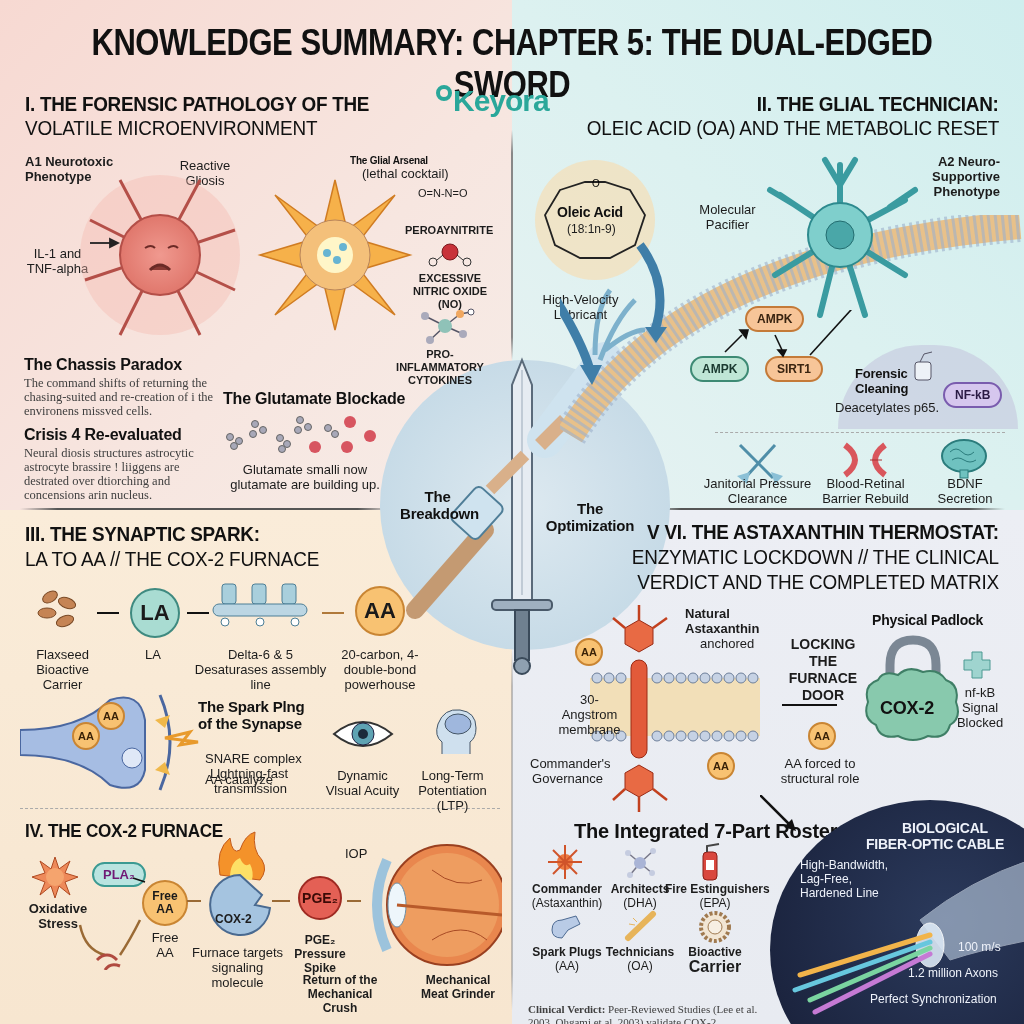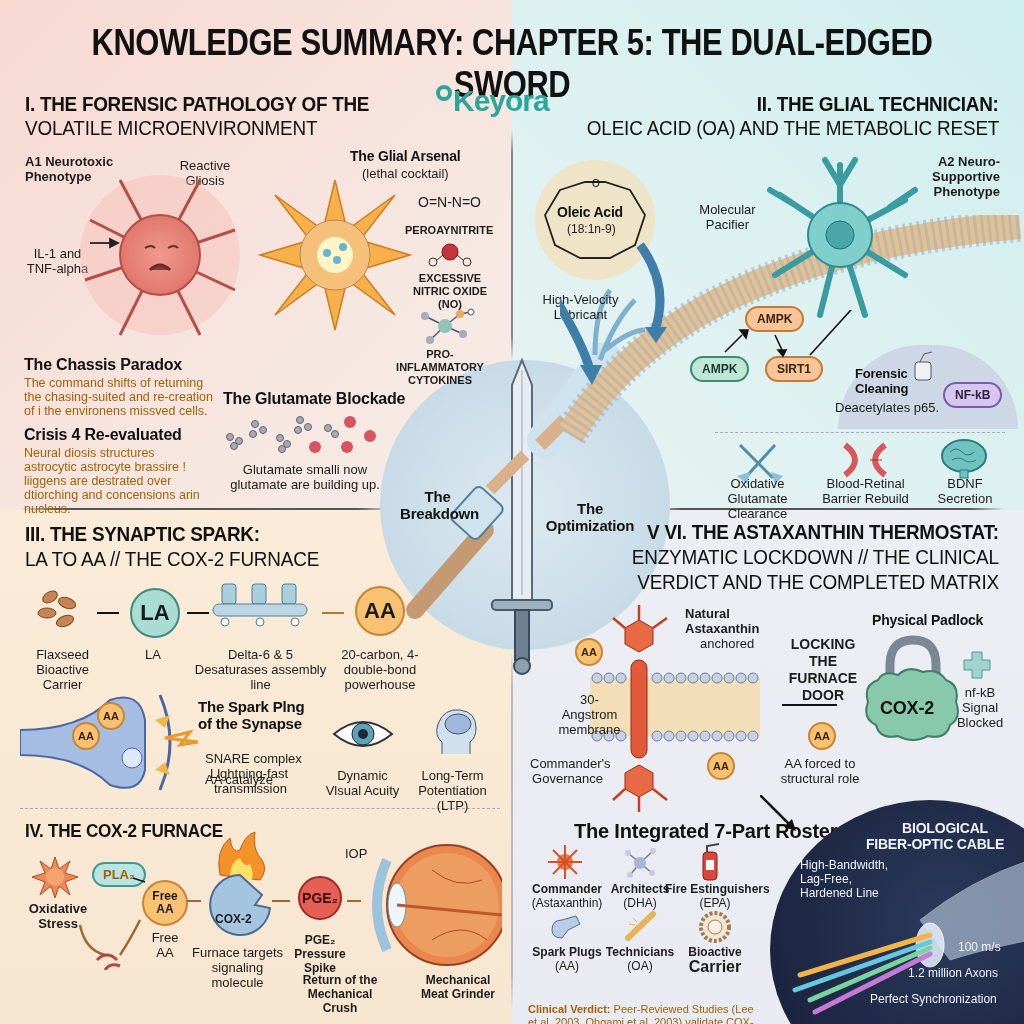--- a/index.html
+++ b/index.html
@@ -23,30 +23,30 @@
     font-size: 36px; letter-spacing: -0.5px; transform: scaleX(0.86);
     transform-origin: center; color: #111;
   }
   .sec-h1 { font-weight: 700; font-size: 21px; letter-spacing: -0.3px; color: #111; transform: scaleX(0.9); transform-origin: left; white-space: nowrap; }
   .sec-h2 { font-weight: 400; font-size: 21px; letter-spacing: -0.2px; color: #111; transform: scaleX(0.9); transform-origin: left; white-space: nowrap; }
   .right-align { text-align: right; transform-origin: right !important; }
   .lbl { font-size: 13px; line-height: 15px; color: #1c1c1c; text-align: center; white-space: nowrap; }
   .lbl-b { font-size: 13px; font-weight: 700; line-height: 15px; color: #1c1c1c; white-space: nowrap; }
   .lbl-caps { font-size: 11px; font-weight: 700; line-height: 13px; text-align: center; white-space: nowrap; color: #1c1c1c; }
   .subhead { font-size: 16px; font-weight: 700; color: #111; white-space: nowrap; letter-spacing: -0.2px; }
-  .body-txt { font-size: 12.5px; line-height: 14px; color: #a16207; }
+  .body-txt { font-size: 12.5px; line-height: 14px; color: #404040; font-family: Liberation Serif, serif; }
 
   .logo { left: 436px; top: 84px; font-size: 30px; font-weight: 700; color: #2aa79a; letter-spacing: -1px; }
   .logo .key { display: inline-block; width: 16px; height: 16px; border: 4px solid #2aa79a; border-radius: 50%; margin-right: 1px; vertical-align: 10px; }
 
   .pill { display: inline-block; border-radius: 16px; padding: 4px 10px; font-weight: 700; font-size: 12px; border: 2px solid; white-space: nowrap; }
   .pill-green { background: #bfe6d6; border-color: #3d8a74; color: #1a3a30; }
   .pill-orange { background: #f7c598; border-color: #c47a38; color: #3a2410; }
   .pill-purple { background: #d6c7ee; border-color: #7a5cae; color: #2a1a44; }
-  .pill-teal { background: #b9e4e0; border-color: #3b9a92; color: #a16207; }
+  .pill-teal { background: #b9e4e0; border-color: #3b9a92; color: #701a75; }
 
   .circle { border-radius: 50%; display: flex; align-items: center; justify-content: center; font-weight: 700; }
   .aa-sm { width: 28px; height: 28px; background: #f8c272; border: 2px solid #c98533; font-size: 11px; color: #3a2208; }
 
   .divider-h { height: 2px; background: linear-gradient(90deg, transparent, #555 10%, #555 90%, transparent); }
   .divider-v { width: 2px; background: linear-gradient(180deg, transparent, #888 10%, #888 90%, transparent); }
   .dashed-h { border-top: 1.5px dashed #aaa; }
 
   .center-disc { left: 380px; top: 360px; width: 290px; height: 290px; border-radius: 50%; background: radial-gradient(circle, #dde9f0 0%, #c7dbe7 70%, #bdd3e1 100%); }
   .fiber-bg { left: 770px; top: 800px; width: 320px; height: 300px; border-radius: 50%; background: radial-gradient(circle at 55% 40%, #2b3a5c 0%, #1c2540 70%, #151b30 100%); }
@@ -124,24 +124,24 @@
 <svg class="abs" style="left:255px; top:175px;" width="160" height="160">
   <polygon points="80,5 92,55 140,20 105,65 155,80 105,95 140,140 92,105 80,155 68,105 20,140 55,95 5,80 55,65 20,20 68,55" fill="#f6b14a" stroke="#d07c22" stroke-width="1.5"></polygon>
   <circle cx="80" cy="80" r="35" fill="#f4c07a" stroke="#b8845a"></circle>
   <circle cx="80" cy="80" r="18" fill="#fff6c8"></circle>
   <g fill="#67b4d2">
       <circle cx="72" cy="78" r="4"></circle>
       <circle cx="82" cy="85" r="4"></circle>
       <circle cx="88" cy="72" r="4"></circle>
     </g>
 </svg>
-<div class="abs subhead" style="left:350px; top:148px; font-size:14px;">The Glial Arsenal</div>
+<div class="abs subhead" style="left:350px; top:155px; font-size:10px;">The Glial Arsenal</div>
 <div class="abs lbl" style="left:362px; top:166px;">(lethal cocktail)</div>
 
-<div class="abs lbl" style="left:418px; top:195px; font-size:14px;">O=N-N=O</div>
+<div class="abs lbl" style="left:418px; top:186px; font-size:11px;">O=N-N=O</div>
 <div class="abs lbl-caps" style="left:405px; top:224px;">PEROAYNITRITE</div>
 <svg class="abs" style="left:425px; top:240px;" width="50" height="30">
   <circle cx="25" cy="12" r="8" fill="#c8323a" stroke="#7a1a1e"></circle>
   <circle cx="8" cy="22" r="4" fill="none" stroke="#333"></circle>
     <circle cx="42" cy="22" r="4" fill="none" stroke="#333"></circle>
   <line x1="12" y1="20" x2="18" y2="15" stroke="#333"></line>
     <line x1="32" y1="15" x2="38" y2="20" stroke="#333"></line>
 </svg>
 <div class="abs lbl-caps" style="left:400px; top:272px; white-space:normal; width:100px;">EXCESSIVE NITRIC OXIDE (NO)</div>
 <svg class="abs" style="left:415px; top:306px;" width="60" height="40">
@@ -258,21 +258,21 @@
 <svg class="abs" style="left:840px; top:440px;" width="50" height="40">
   <path d="M5 5 Q25 20 5 35" stroke="#d9565c" stroke-width="6" fill="none"></path>
   <path d="M45 5 Q25 20 45 35" stroke="#d9565c" stroke-width="6" fill="none"></path>
   <line x1="30" y1="20" x2="42" y2="20" stroke="#a33"></line>
 </svg>
 <svg class="abs" style="left:940px; top:438px;" width="48" height="42">
   <ellipse cx="24" cy="18" rx="22" ry="16" fill="#6fc2c0" stroke="#2b7c7c" stroke-width="2"></ellipse>
   <path d="M10 14 q6 -6 12 0 q6 6 12 0 M12 22 q6 -4 12 0 q6 4 12 0" stroke="#2b7c7c" fill="none"></path>
   <rect x="20" y="32" width="8" height="8" fill="#6fc2c0" stroke="#2b7c7c"></rect>
 </svg>
-<div class="abs lbl" style="left:700px; top:476px; white-space:normal; width:115px;">Oxidative Glutamate Clearance</div>
+<div class="abs lbl" style="left:700px; top:476px; white-space:normal; width:115px;">Janitorial Pressure Clearance</div>
 <div class="abs lbl" style="left:818px; top:476px; white-space:normal; width:95px;">Blood-Retinal Barrier Rebuild</div>
 <div class="abs lbl" style="left:935px; top:476px; white-space:normal; width:60px;">BDNF Secretion</div>
 
 <div class="abs sec-h1" style="left:25px; top:522px;">III. THE SYNAPTIC SPARK:</div>
 <div class="abs sec-h2" style="left:25px; top:547px;">LA TO AA  //  THE COX-2 FURNACE</div>
 
 <svg class="abs" style="left:35px; top:585px;" width="50" height="45">
   <g fill="#c58454" stroke="#7a4a26">
       <ellipse cx="15" cy="12" rx="8" ry="5" transform="rotate(-30 15 12)"></ellipse>
       <ellipse cx="32" cy="18" rx="9" ry="5" transform="rotate(20 32 18)"></ellipse>

